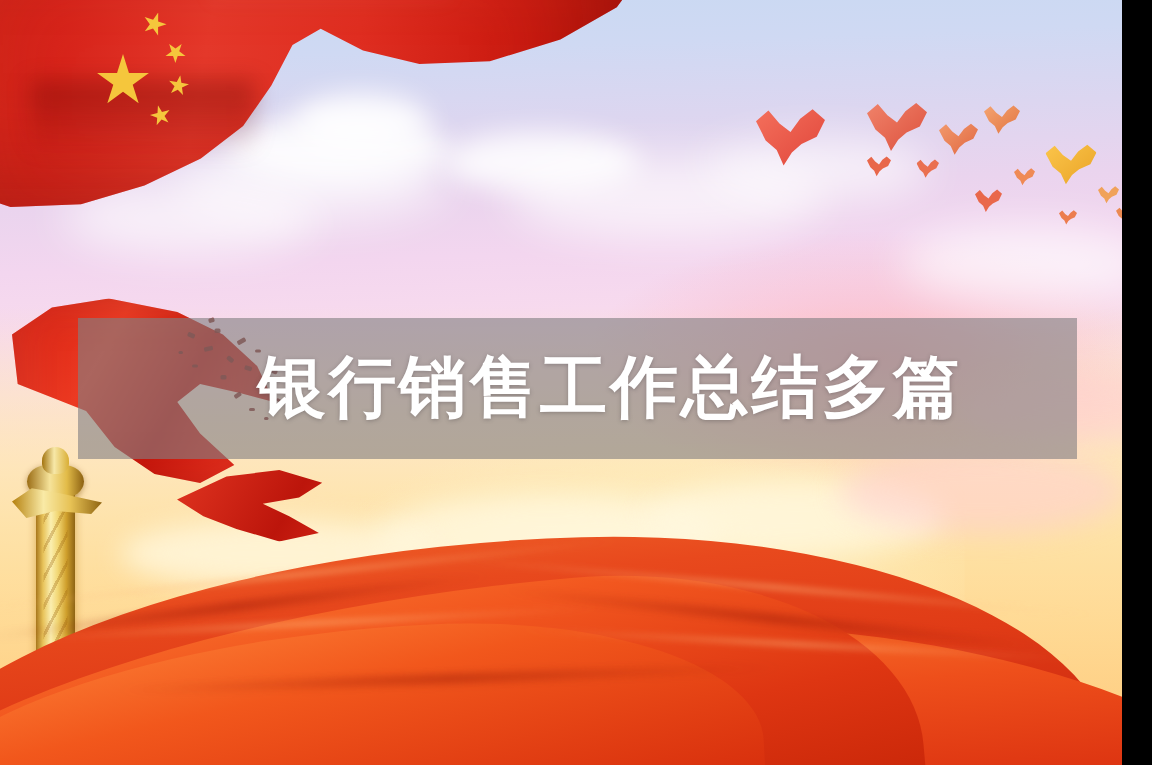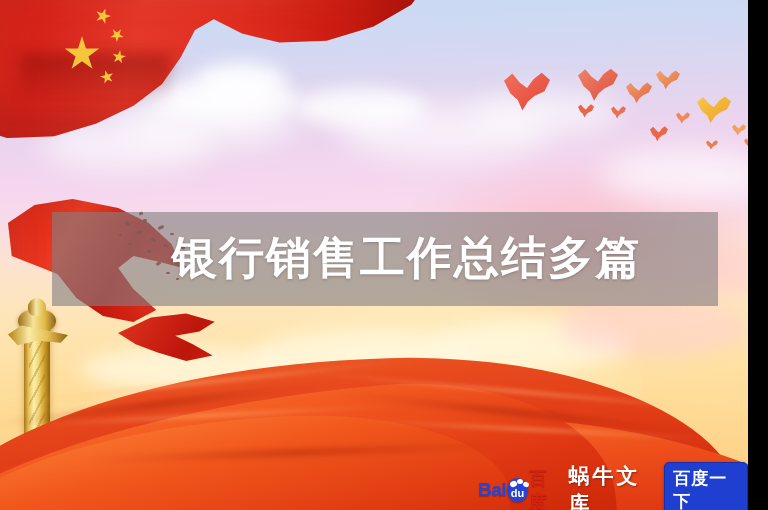--- a/index.html
+++ b/index.html
@@ -346,31 +346,14 @@
     <div class="wave-streak" style="left:40%;top:80px;width:58%;transform:rotate(5deg);"></div>
     <div class="wave-streak" style="left:46%;top:118px;width:50%;transform:rotate(3deg);"></div>
     <div class="wave-dark" style="left:-2%;top:92px;width:46%;transform:rotate(-7deg);"></div>
     <div class="wave-dark" style="left:44%;top:100px;width:50%;transform:rotate(6deg);"></div>
     <div class="wave-dark" style="left:10%;top:140px;width:60%;transform:rotate(-2deg);"></div>
   </div>
 
   <div class="title-band"></div>
   <div class="title-text">银行销售工作总结多篇</div>
 
-  <div class="watermark">
-
-    <div class="baidu-logo">
-      <span class="baidu-bai">Bai</span>
-      <span class="baidu-paw">
-        <i class="paw-pad" style="width:7px;height:6px;left:3px;top:3px;transform:rotate(-22deg);"></i>
-        <i class="paw-pad" style="width:6px;height:5px;left:10px;top:1px;"></i>
-        <i class="paw-pad" style="width:6px;height:5px;left:16px;top:4px;transform:rotate(20deg);"></i>
-        <span class="baidu-du">du</span>
-      </span>
-      <span class="baidu-cn">百度</span>
-    </div>
-
-    <div class="wm-brand">蜗牛文库</div>
-
-    <div class="wm-button">百度一下</div>
-  </div>
 
 </div>
 
 </body></html>

